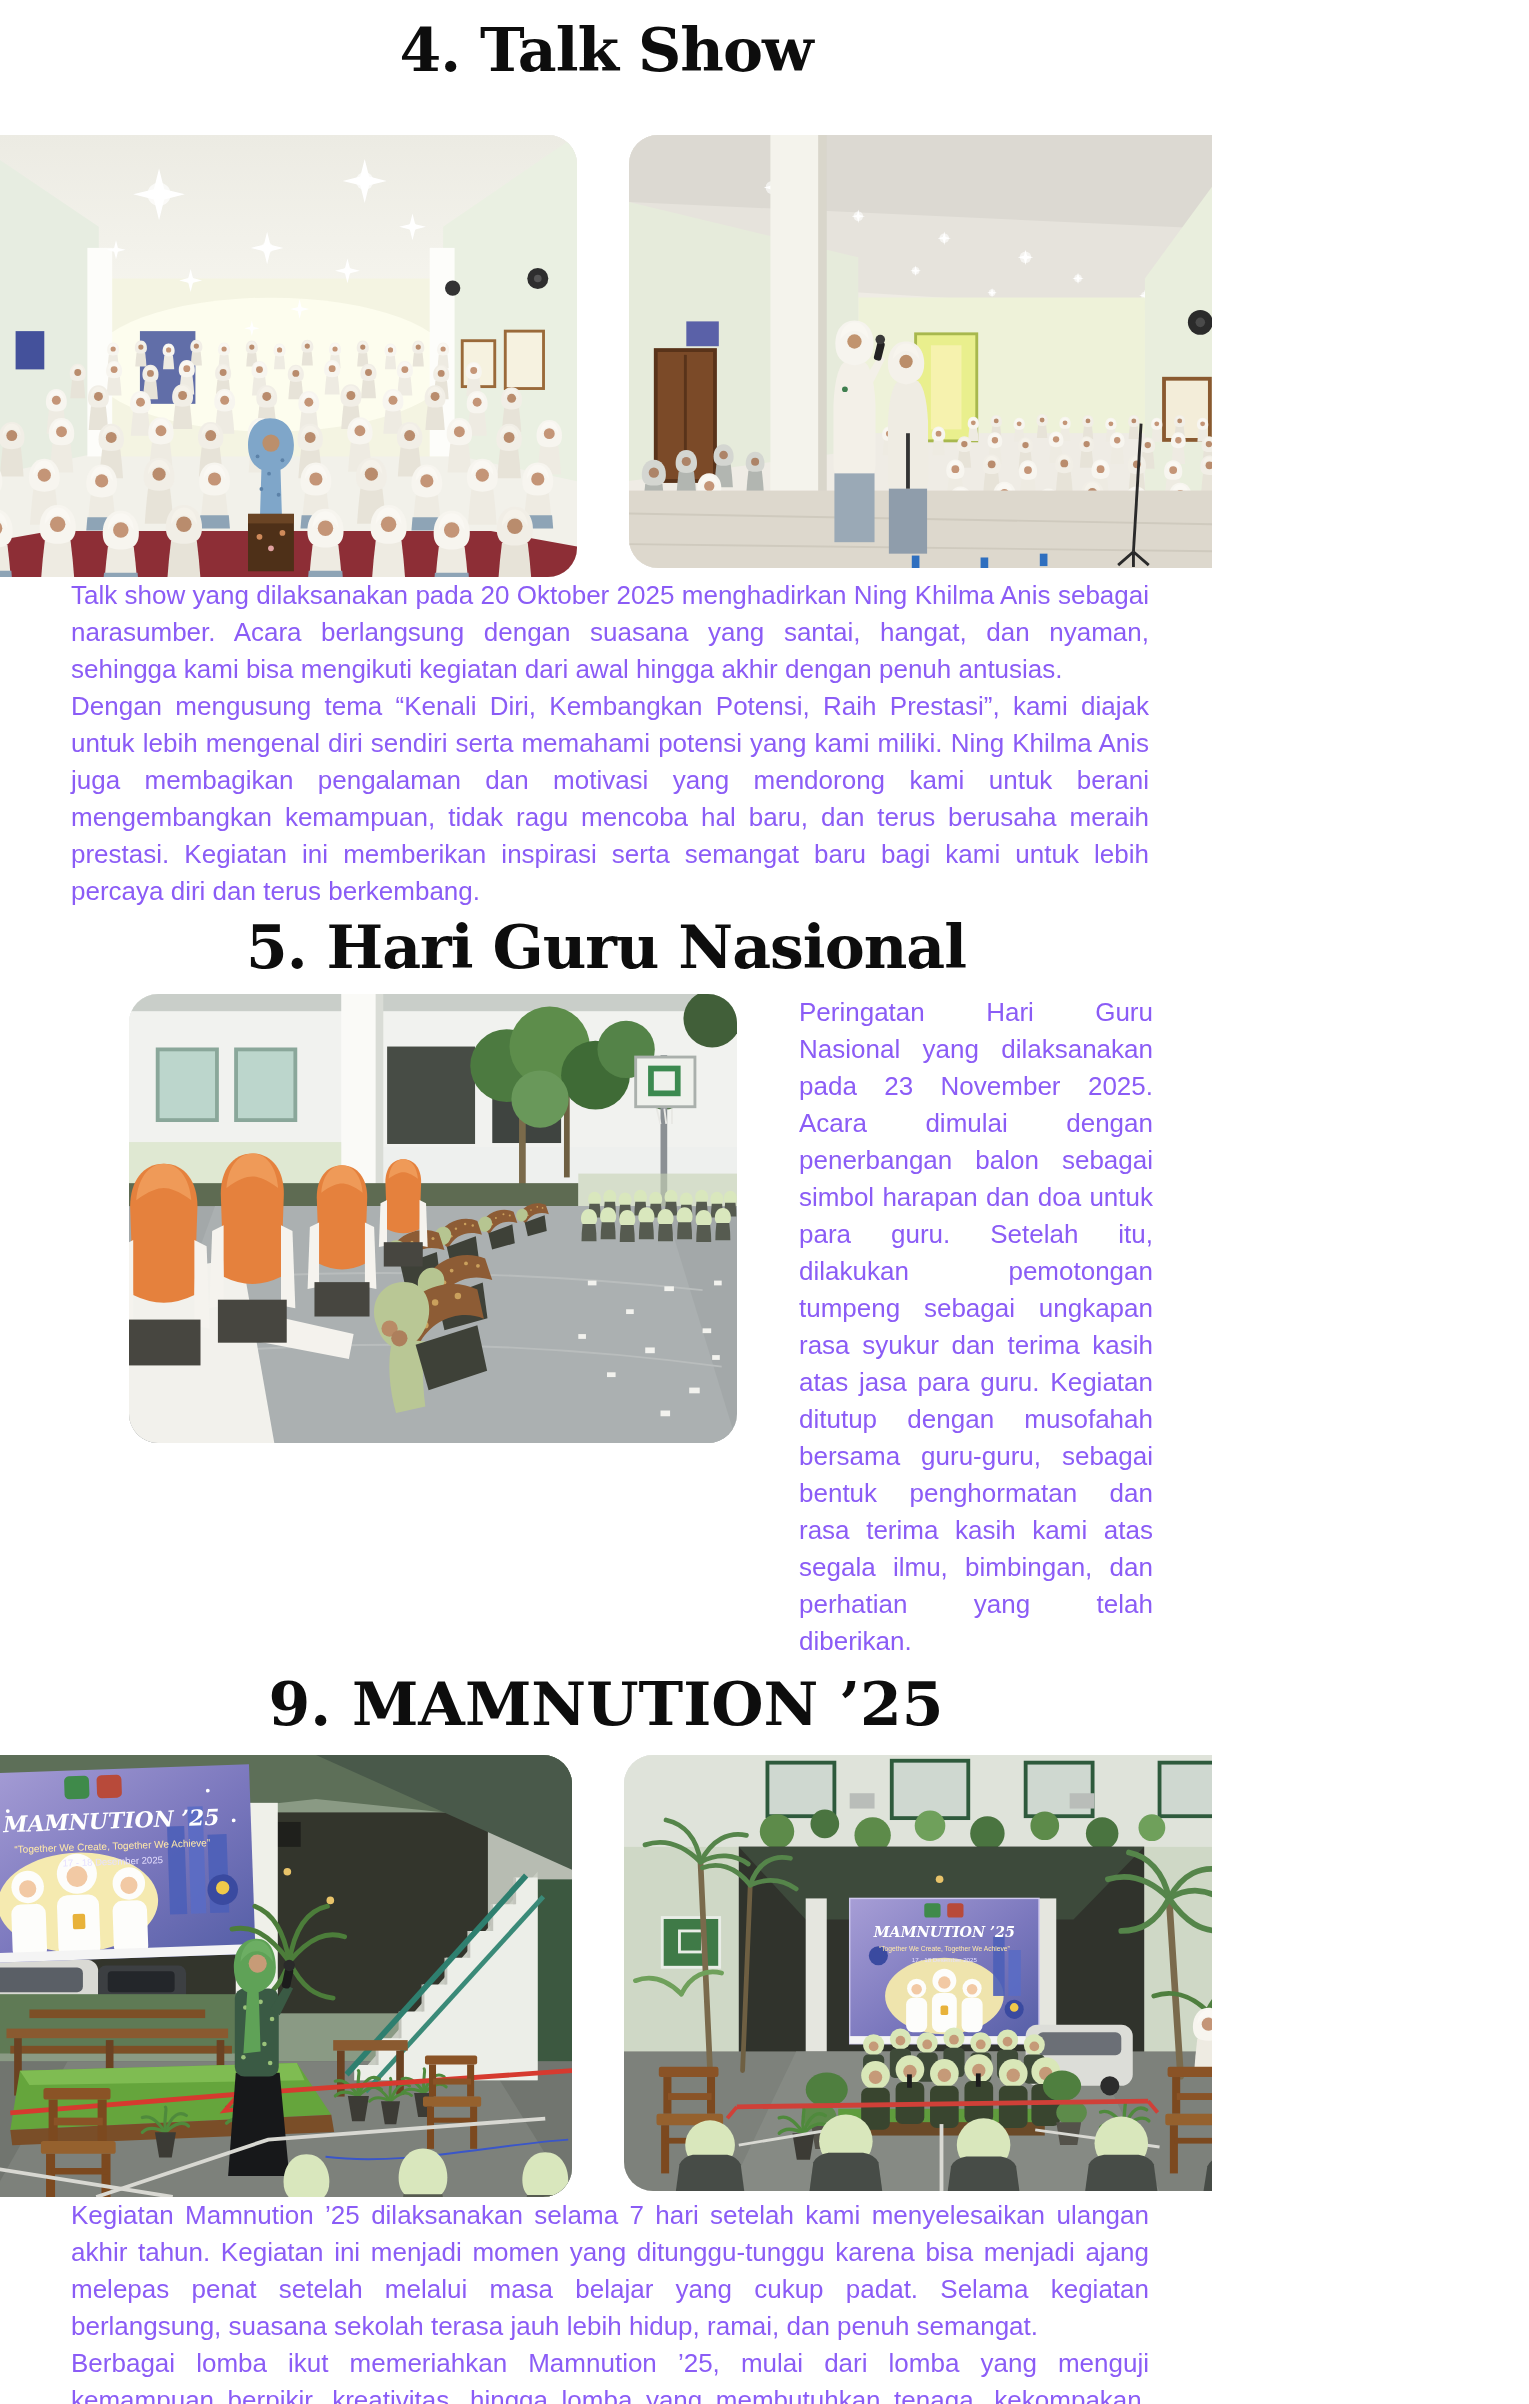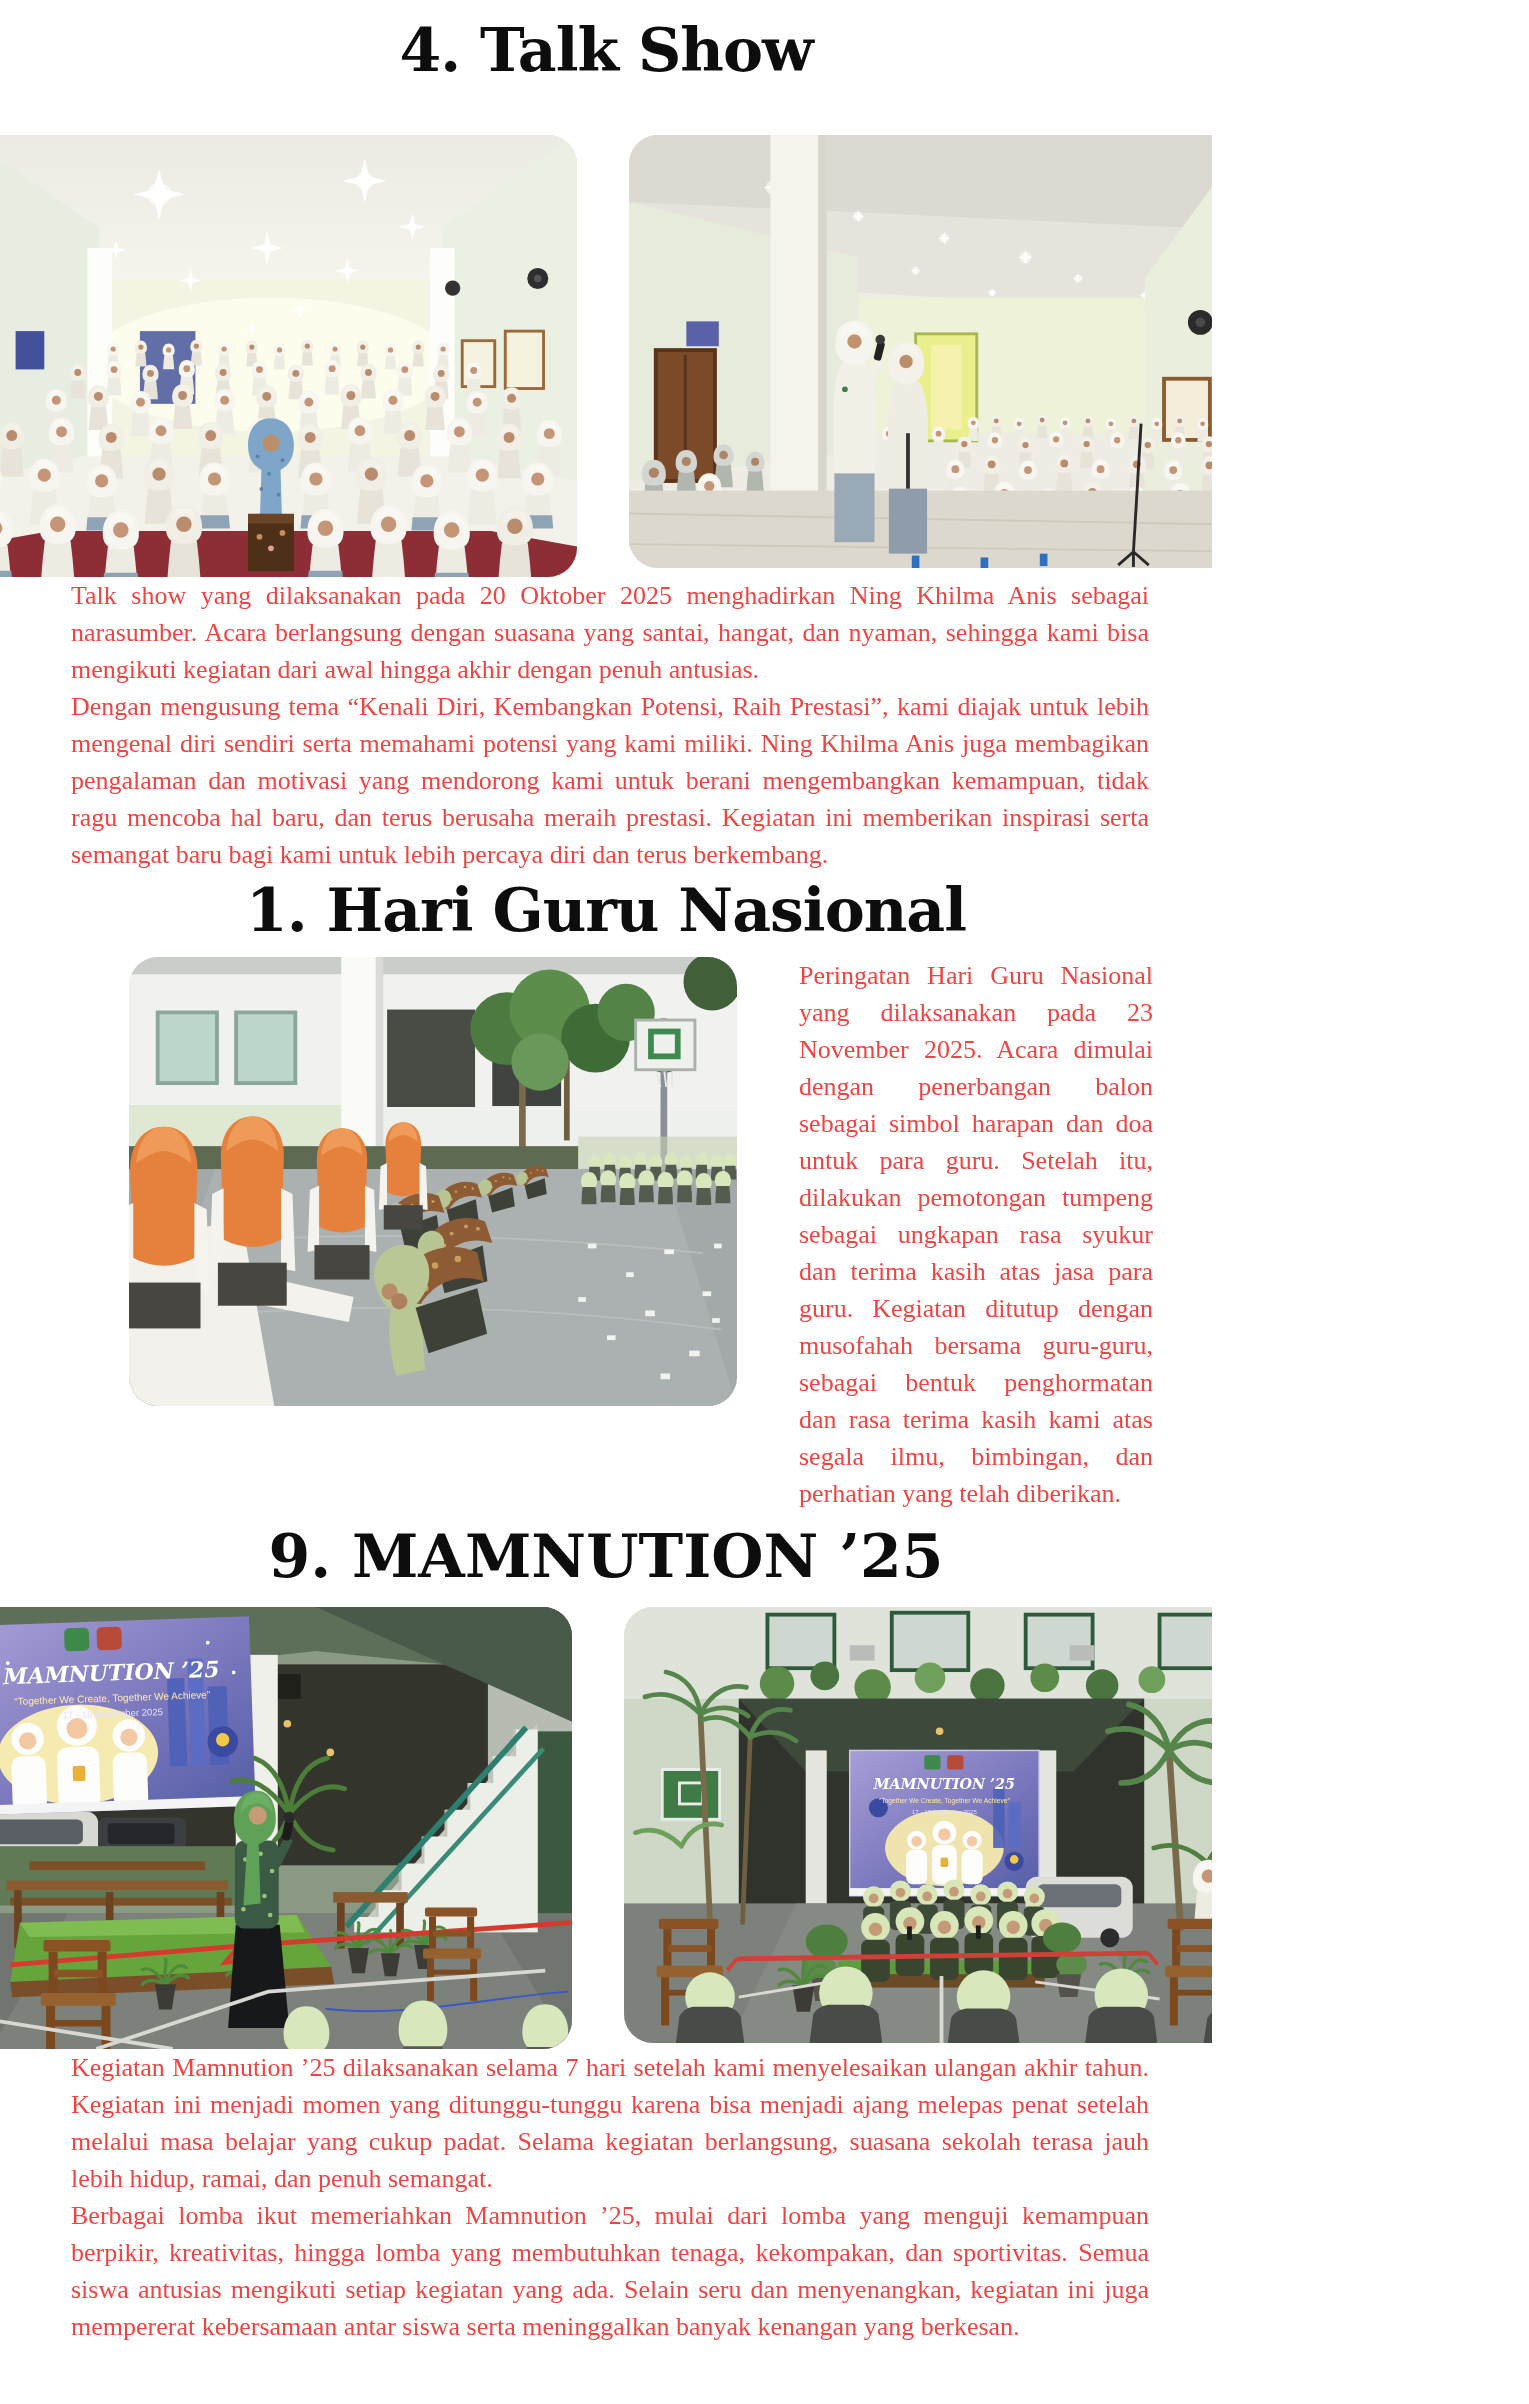--- a/index.html
+++ b/index.html
@@ -12,22 +12,22 @@
   .h-mn{margin-top:13.4px;letter-spacing:0;}
   .photo-row{display:flex;justify-content:center;align-items:flex-start;gap:52px;margin-top:54px;}
   .photo{border-radius:29px;overflow:hidden;flex:none;background:#ddd;}
   .photo svg{display:block;width:100%;height:100%;}
   .ph-ts1{width:614px;height:442px;}
   .ph-ts2{width:621px;height:433px;margin-top:4.8px;}
   .ph-hg{width:608px;height:449px;}
   .ph-mn1{width:619px;height:442px;}
   .ph-mn2{width:635px;height:436px;margin-top:2.9px;}
   .text-wrap{padding:0 63px 0 71px;}
-  p.body-text{margin:0;text-align:justify;font-size:26px;line-height:37px;color:#ef4444;
-              font-family:Liberation Serif, serif;}
+  p.body-text{margin:0;text-align:justify;font-size:26px;line-height:37px;color:#8b5cf6;
+              font-family:Liberation Sans, sans-serif;}
   .mt26{margin-top:25px;}
   .hg-grid{display:flex;gap:62px;padding:0 59px 0 129px;margin-top:15.3px;align-items:flex-start;}
   .hg-text{flex:1;margin-top:-4.8px;}
   .mn-row{margin-top:19px;}
   .mt24{margin-top:23px;}
 </style>
 </head>
 <body>
 
 <svg width="0" height="0" style="position:absolute" aria-hidden="true">
@@ -405,21 +405,21 @@
       </figure>
     </div>
 
     <div class="text-wrap">
       <p class="body-text mt26">Talk show yang dilaksanakan pada 20 Oktober 2025 menghadirkan Ning Khilma Anis sebagai narasumber. Acara berlangsung dengan suasana yang santai, hangat, dan nyaman, sehingga kami bisa mengikuti kegiatan dari awal hingga akhir dengan penuh antusias.</p>
       <p class="body-text">Dengan mengusung tema “Kenali Diri, Kembangkan Potensi, Raih Prestasi”, kami diajak untuk lebih mengenal diri sendiri serta memahami potensi yang kami miliki. Ning Khilma Anis juga membagikan pengalaman dan motivasi yang mendorong kami untuk berani mengembangkan kemampuan, tidak ragu mencoba hal baru, dan terus berusaha meraih prestasi. Kegiatan ini memberikan inspirasi serta semangat baru bagi kami untuk lebih percaya diri dan terus berkembang.</p>
     </div>
   </section>
 
   <section>
-    <h1 class="h-hg">1. Hari Guru Nasional</h1>
+    <h1 class="h-hg">5. Hari Guru Nasional</h1>
 
     <div class="hg-grid">
       <figure class="photo ph-hg" role="img" style="margin:0" aria-label="Siswi berkerudung hijau bermusofahah mencium tangan guru berkerudung oranye di halaman sekolah">
         <svg viewBox="0 0 636 470" preserveAspectRatio="none">
           <rect width="636" height="470" fill="#eef0ee"></rect>
           <rect width="636" height="160" fill="#f1f2ef"></rect>
           <rect width="636" height="18" fill="#c9cec9"></rect>
           <rect x="30" y="58" width="62" height="74" fill="#bcd6cc" stroke="#8aa79a" stroke-width="4"></rect>
           <rect x="112" y="58" width="62" height="74" fill="#bcd6cc" stroke="#8aa79a" stroke-width="4"></rect>
           <rect x="270" y="55" width="92" height="102" fill="#474c45"></rect>

